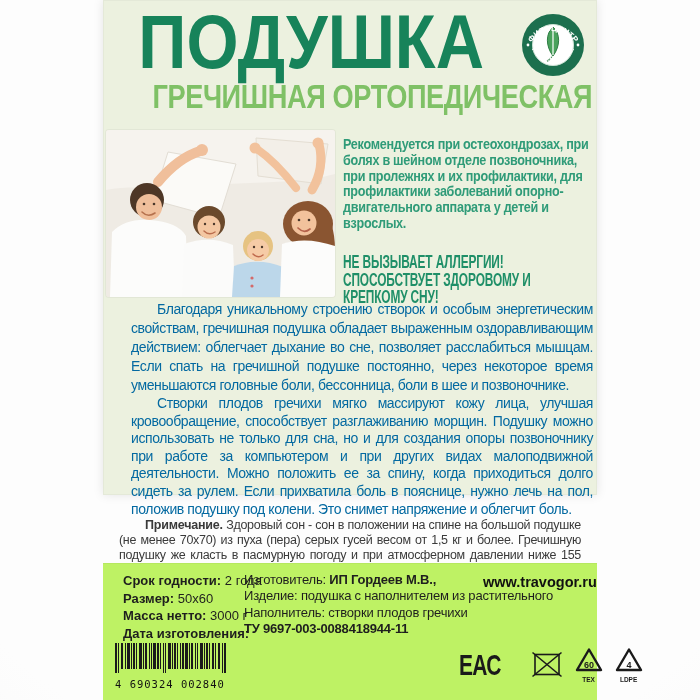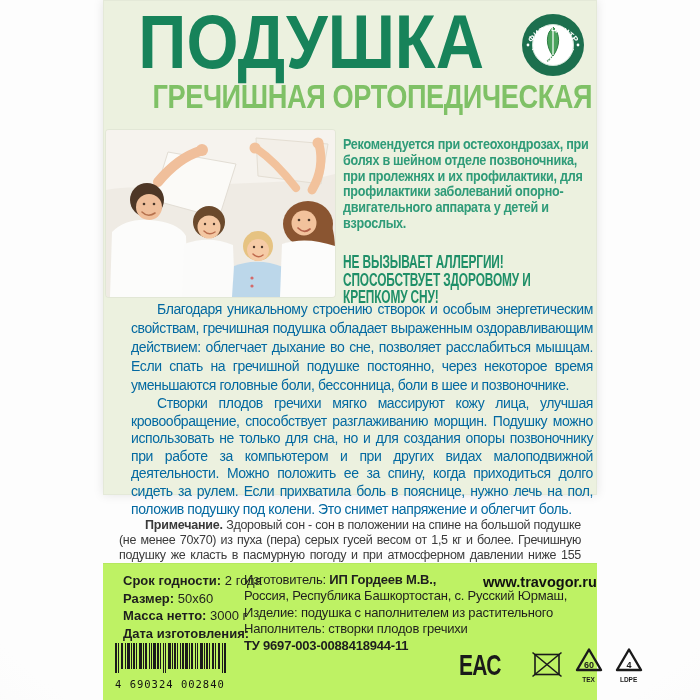--- a/index.html
+++ b/index.html
@@ -167,21 +167,20 @@
 
     <div class="details">
       <div class="row"><b>Срок годности:</b> <span>2 года</span></div>
       <div class="row"><b>Размер:</b> <span>50х60</span></div>
       <div class="row"><b>Масса нетто:</b> <span>3000 г</span></div>
       <div class="row"><b>Дата изготовления:</b> <span></span></div>
     </div>
 
     <div class="mfr">
       <div><span>Изготовитель:</span> <b>ИП Гордеев М.В.,</b></div>
-      <div>Россия, Республика Башкортостан, с. Русский Юрмаш,</div>
       <div>Изделие: подушка с наполнителем из растительного</div>
       <div>Наполнитель: створки плодов гречихи</div>
       <div><b>ТУ 9697-003-0088418944-11</b></div>
     </div>
 
     <div class="site">www.travogor.ru</div>
 
     <div class="barcode">
       <svg width="112" height="30" viewBox="0 0 112 30">
         <g fill="#1a1a1a">

